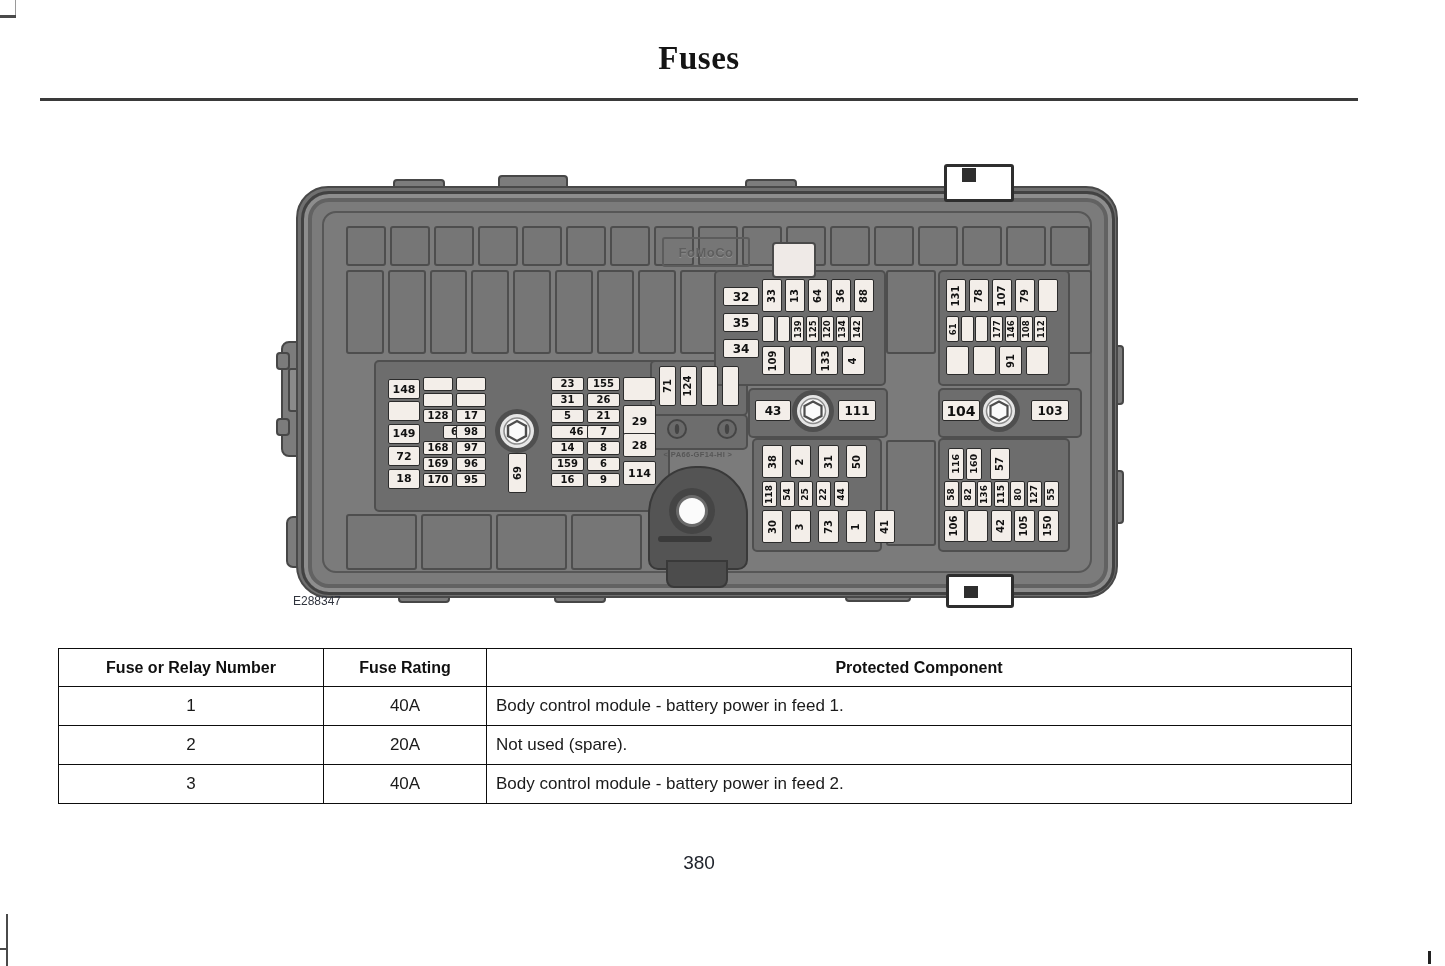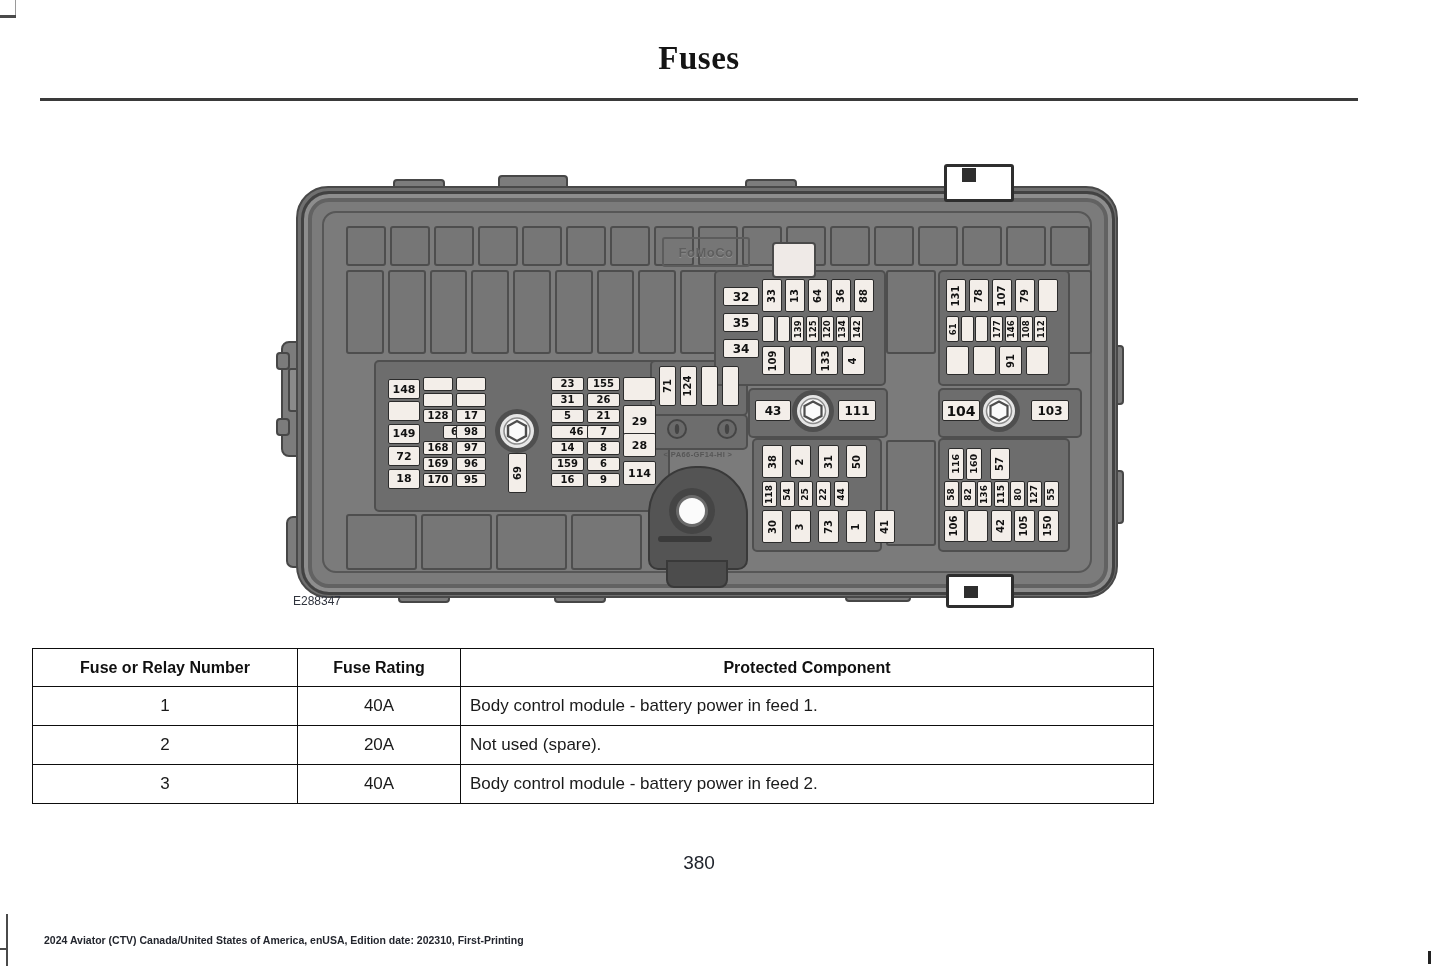--- a/index.html
+++ b/index.html
@@ -56,21 +56,21 @@
              font-family:"DejaVu Sans",sans-serif;font-weight:700;color:#111;font-size:10px;}
   .fuse-cell span{display:block;line-height:1;white-space:nowrap;}
   .fuse-cell.rot span{transform:rotate(-90deg);}
 
   .bolt{position:absolute;}
   .connector{position:absolute;}
 
   .figure-label{position:absolute;left:293px;top:594px;font-size:12px;color:#30343e;}
 
   
-  .fuse-table{position:absolute;left:32px;top:648px;width:1122px;border-collapse:collapse;table-layout:fixed;}
+  .fuse-table{position:absolute;left:58px;top:648px;width:1294px;border-collapse:collapse;table-layout:fixed;}
   .fuse-table th,.fuse-table td{border:1.6px solid #0d0d0d;box-sizing:border-box;}
   .fuse-table th{height:38px;font-size:16px;font-weight:700;text-align:center;color:#101010;}
   .fuse-table td{height:39px;font-size:17px;color:#1a1a1a;}
   .fuse-table td.center{text-align:center;}
   .fuse-table td.left{text-align:left;padding-left:9px;}
 
   .page-number{position:absolute;left:40px;top:852px;width:1318px;text-align:center;
                font-size:19px;color:#20242c;}
   .footer-line{position:absolute;left:44px;top:934px;font-size:10.5px;font-weight:700;color:#23262e;}
 </style>
@@ -574,14 +574,13 @@
       </tr>
       <tr>
         <td class="center">3</td>
         <td class="center">40A</td>
         <td class="left">Body control module - battery power in feed 2.</td>
       </tr>
     </tbody>
   </table>
 
   <div class="page-number">380</div>
-  <div class="footer-line">2024 Aviator (CTV) Canada/United States of America, enUSA, Edition date: 202310, First-Printing</div>
 </div>
 
 </body></html>

